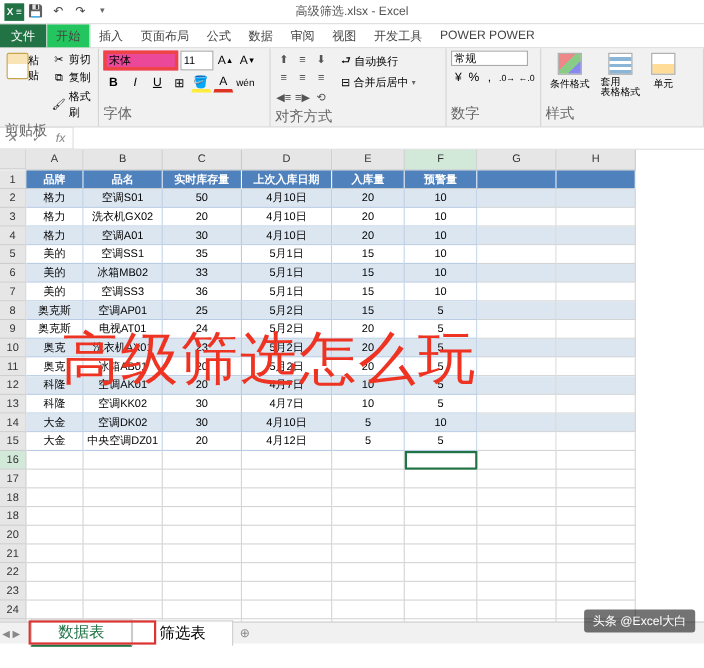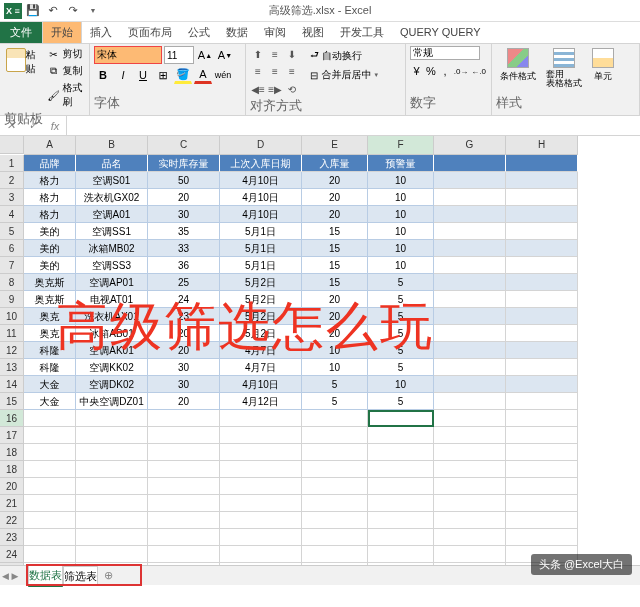--- a/index.html
+++ b/index.html
@@ -9,34 +9,34 @@
   .title-bar { background: #fff; height: 22px; display: flex; align-items: center; border-bottom: 1px solid #ddd; position: relative; }
   .qat { display: flex; gap: 2px; padding: 0 4px; align-items: center; }
   .qat-icon { width: 18px; height: 18px; display: flex; align-items: center; justify-content: center; font-size: 11px; color: #444; }
   .excel-logo { background: #217346; color: #fff; width: 18px; height: 16px; display: flex; align-items: center; justify-content: center; font-weight: bold; font-size: 9px; }
   .title-text { position: absolute; left: 50%; transform: translateX(-50%); font-size: 11px; color: #555; }
   
   
   .tabs { background: #fff; height: 22px; display: flex; align-items: flex-end; border-bottom: 1px solid #d4d4d4; }
   .tab-file { background: #217346; color: #fff; padding: 3px 10px; font-size: 11px; height: 22px; display: flex; align-items: center; }
   .tab { padding: 3px 8px; font-size: 11px; color: #444; cursor: pointer; height: 22px; display: flex; align-items: center; }
-  .tab.active { background: #fdba74; border: 1px solid #d4d4d4; border-bottom: none; }
+  .tab.active { background: #22c55e; border: 1px solid #d4d4d4; border-bottom: none; }
   
   
   .ribbon { background: #f1f1f1; height: 72px; display: flex; border-bottom: 1px solid #d4d4d4; }
   .ribbon-group { border-right: 1px solid #d4d4d4; padding: 2px 4px; display: flex; flex-direction: column; justify-content: space-between; position: relative; }
   .ribbon-group-label { font-size: 13px; color: #666; text-align: left; padding-bottom: 1px; }
   .ribbon-content { display: flex; gap: 2px; flex: 1; align-items: flex-start; }
   .paste-btn { display: flex; flex-direction: row; align-items: flex-start; padding: 2px; cursor: pointer; }
   .paste-icon { width: 24px; height: 24px; background: linear-gradient(#f9e4b7 40%, #fff 40%); border: 1px solid #c8a44a; border-radius: 2px; }
   .clip-btns { display: flex; flex-direction: column; gap: 1px; font-size: 10px; }
   .clip-btn { display: flex; align-items: center; gap: 3px; padding: 1px 2px; cursor: pointer; }
   .clip-icon { width: 12px; height: 12px; display: inline-flex; align-items: center; justify-content: center; }
   .font-row { display: flex; gap: 2px; align-items: center; margin-bottom: 2px; }
-  .font-select { border: 1px solid #ef4444; background: #fdba74; font-size: 10px; padding: 1px 2px; width: 68px; height: 18px; }
+  .font-select { border: 3px solid #ef4444; background: #ec4899; font-size: 10px; padding: 1px 2px; width: 68px; height: 18px; }
   .size-select { border: 1px solid #ababab; background: #fff; font-size: 10px; padding: 1px 2px; width: 30px; height: 18px; }
   .fbtn { width: 18px; height: 18px; border: 1px solid transparent; display: flex; align-items: center; justify-content: center; font-size: 11px; cursor: pointer; }
   .align-grid { display: grid; grid-template-columns: repeat(3, 16px); gap: 1px; }
   .abtn { width: 16px; height: 16px; display: flex; align-items: center; justify-content: center; font-size: 10px; cursor: pointer; color: #555; }
   .num-group { display: flex; flex-direction: column; gap: 2px; }
   .num-select { border: 1px solid #ababab; background: #fff; font-size: 10px; width: 70px; height: 14px; padding: 1px 2px;}
   .num-row { display: flex; gap: 1px; }
   .style-btn { display: flex; flex-direction: column; align-items: center; padding: 2px 4px; font-size: 9px; cursor: pointer; gap: 2px; }
   .style-icon { width: 22px; height: 20px; border: 1px solid #aaa; }
   .cond-icon { background: linear-gradient(135deg, #e88 40%, #8c8 40% 70%, #88e 70%); }
@@ -54,33 +54,33 @@
   .grid-wrap { position: relative; height: 440px; overflow: hidden; display: flex; }
   .row-headers { width: 24px; background: #e6e6e6; border-right: 1px solid #ccc; }
   .row-hdr { height: 17px; border-bottom: 1px solid #ccc; font-size: 10px; color: #333; text-align: center; line-height: 17px; background: #e6e6e6; }
   .corner { width: 24px; height: 18px; background: #e6e6e6; border-right: 1px solid #ccc; border-bottom: 1px solid #ccc; }
   .col-hdr { border-right: 1px solid #ccc; border-bottom: 1px solid #ccc; text-align: center; font-size: 10px; line-height: 18px; background: #e6e6e6; color: #333;}
   .col-hdr.sel { background: #d2e8d8; }
   .cells { position: relative; }
   .row { display: flex; height: 17px; }
   .cell { border-right: 1px solid #d4d4d4; border-bottom: 1px solid #d4d4d4; font-size: 10px; text-align: center; line-height: 17px; overflow: hidden; white-space: nowrap; position: relative; }
   .cA { width: 52px; } .cB { width: 72px; } .cC { width: 72px; } .cD { width: 82px; } .cE { width: 66px; } .cF { width: 66px; } .cG { width: 72px; } .cH { width: 72px; }
-  .hdr-row .cell { background: #4f81bd; color: #fff; font-weight: normal; border-right-color: #fff; }
+  .hdr-row .cell { background: #4f81bd; color: #fff; font-weight: bold; border-right-color: #fff; }
   .data-row.even .cell { background: #dce6f1; }
   .data-row.odd .cell { background: #fff; }
   .data-row .cell.in-table { border-right: 1px solid #b8cce4; border-bottom: 1px solid #b8cce4; }
   .active-cell { border: 2px solid #217346 !important; }
   
   
   .overlay-text { position: absolute; top: 292px; left: 56px; font-size: 52px; color: #e32; font-weight: 500; pointer-events: none; letter-spacing: 2px; font-family: SimHei, sans-serif; }
   
   
   .sheet-tabs { position: absolute; bottom: 22px; left: 0; right: 0; height: 20px; background: #f1f1f1; border-top: 1px solid #ccc; display: flex; align-items: center; padding-left: 28px; gap: 0; }
   .sheet-nav { position: absolute; left: 2px; display: flex; gap: 2px; color: #888; font-size: 9px;}
-  .sheet-tab { padding: 2px 0; font-size: 11px; border: 1px solid #ccc; border-bottom: none; background: #fff; cursor: pointer; }
+  .sheet-tab { padding: 2px 24px; font-size: 14px; border: 1px solid #ccc; border-bottom: none; background: #fff; cursor: pointer; }
   .sheet-tab.active { background: #fff; border-bottom: 2px solid #217346; color: #217346; }
   .sheet-highlight { position: absolute; border: 2px solid #d33; pointer-events: none; }
   
   
   .watermark { position: absolute; right: 8px; bottom: 32px; background: rgba(0,0,0,0.55); color: #fff; font-size: 11px; padding: 3px 8px; border-radius: 3px; }
   
   .drop { font-size: 7px; color: #666; }
 </style>
 </head>
 <body>
@@ -99,21 +99,21 @@
 <div class="tabs">
   <div class="tab-file">文件</div>
   <div class="tab active">开始</div>
   <div class="tab">插入</div>
   <div class="tab">页面布局</div>
   <div class="tab">公式</div>
   <div class="tab">数据</div>
   <div class="tab">审阅</div>
   <div class="tab">视图</div>
   <div class="tab">开发工具</div>
-  <div class="tab">QUERY QUERY</div>
+  <div class="tab">POWER POWER</div>
 </div>
 
 <div class="ribbon">
   <div class="ribbon-group" style="width:90px">
     <div class="ribbon-content">
       <div class="paste-btn">
         <div class="paste-icon"></div>
         <span style="font-size:10px">粘贴</span>
       </div>
       <div class="clip-btns">

